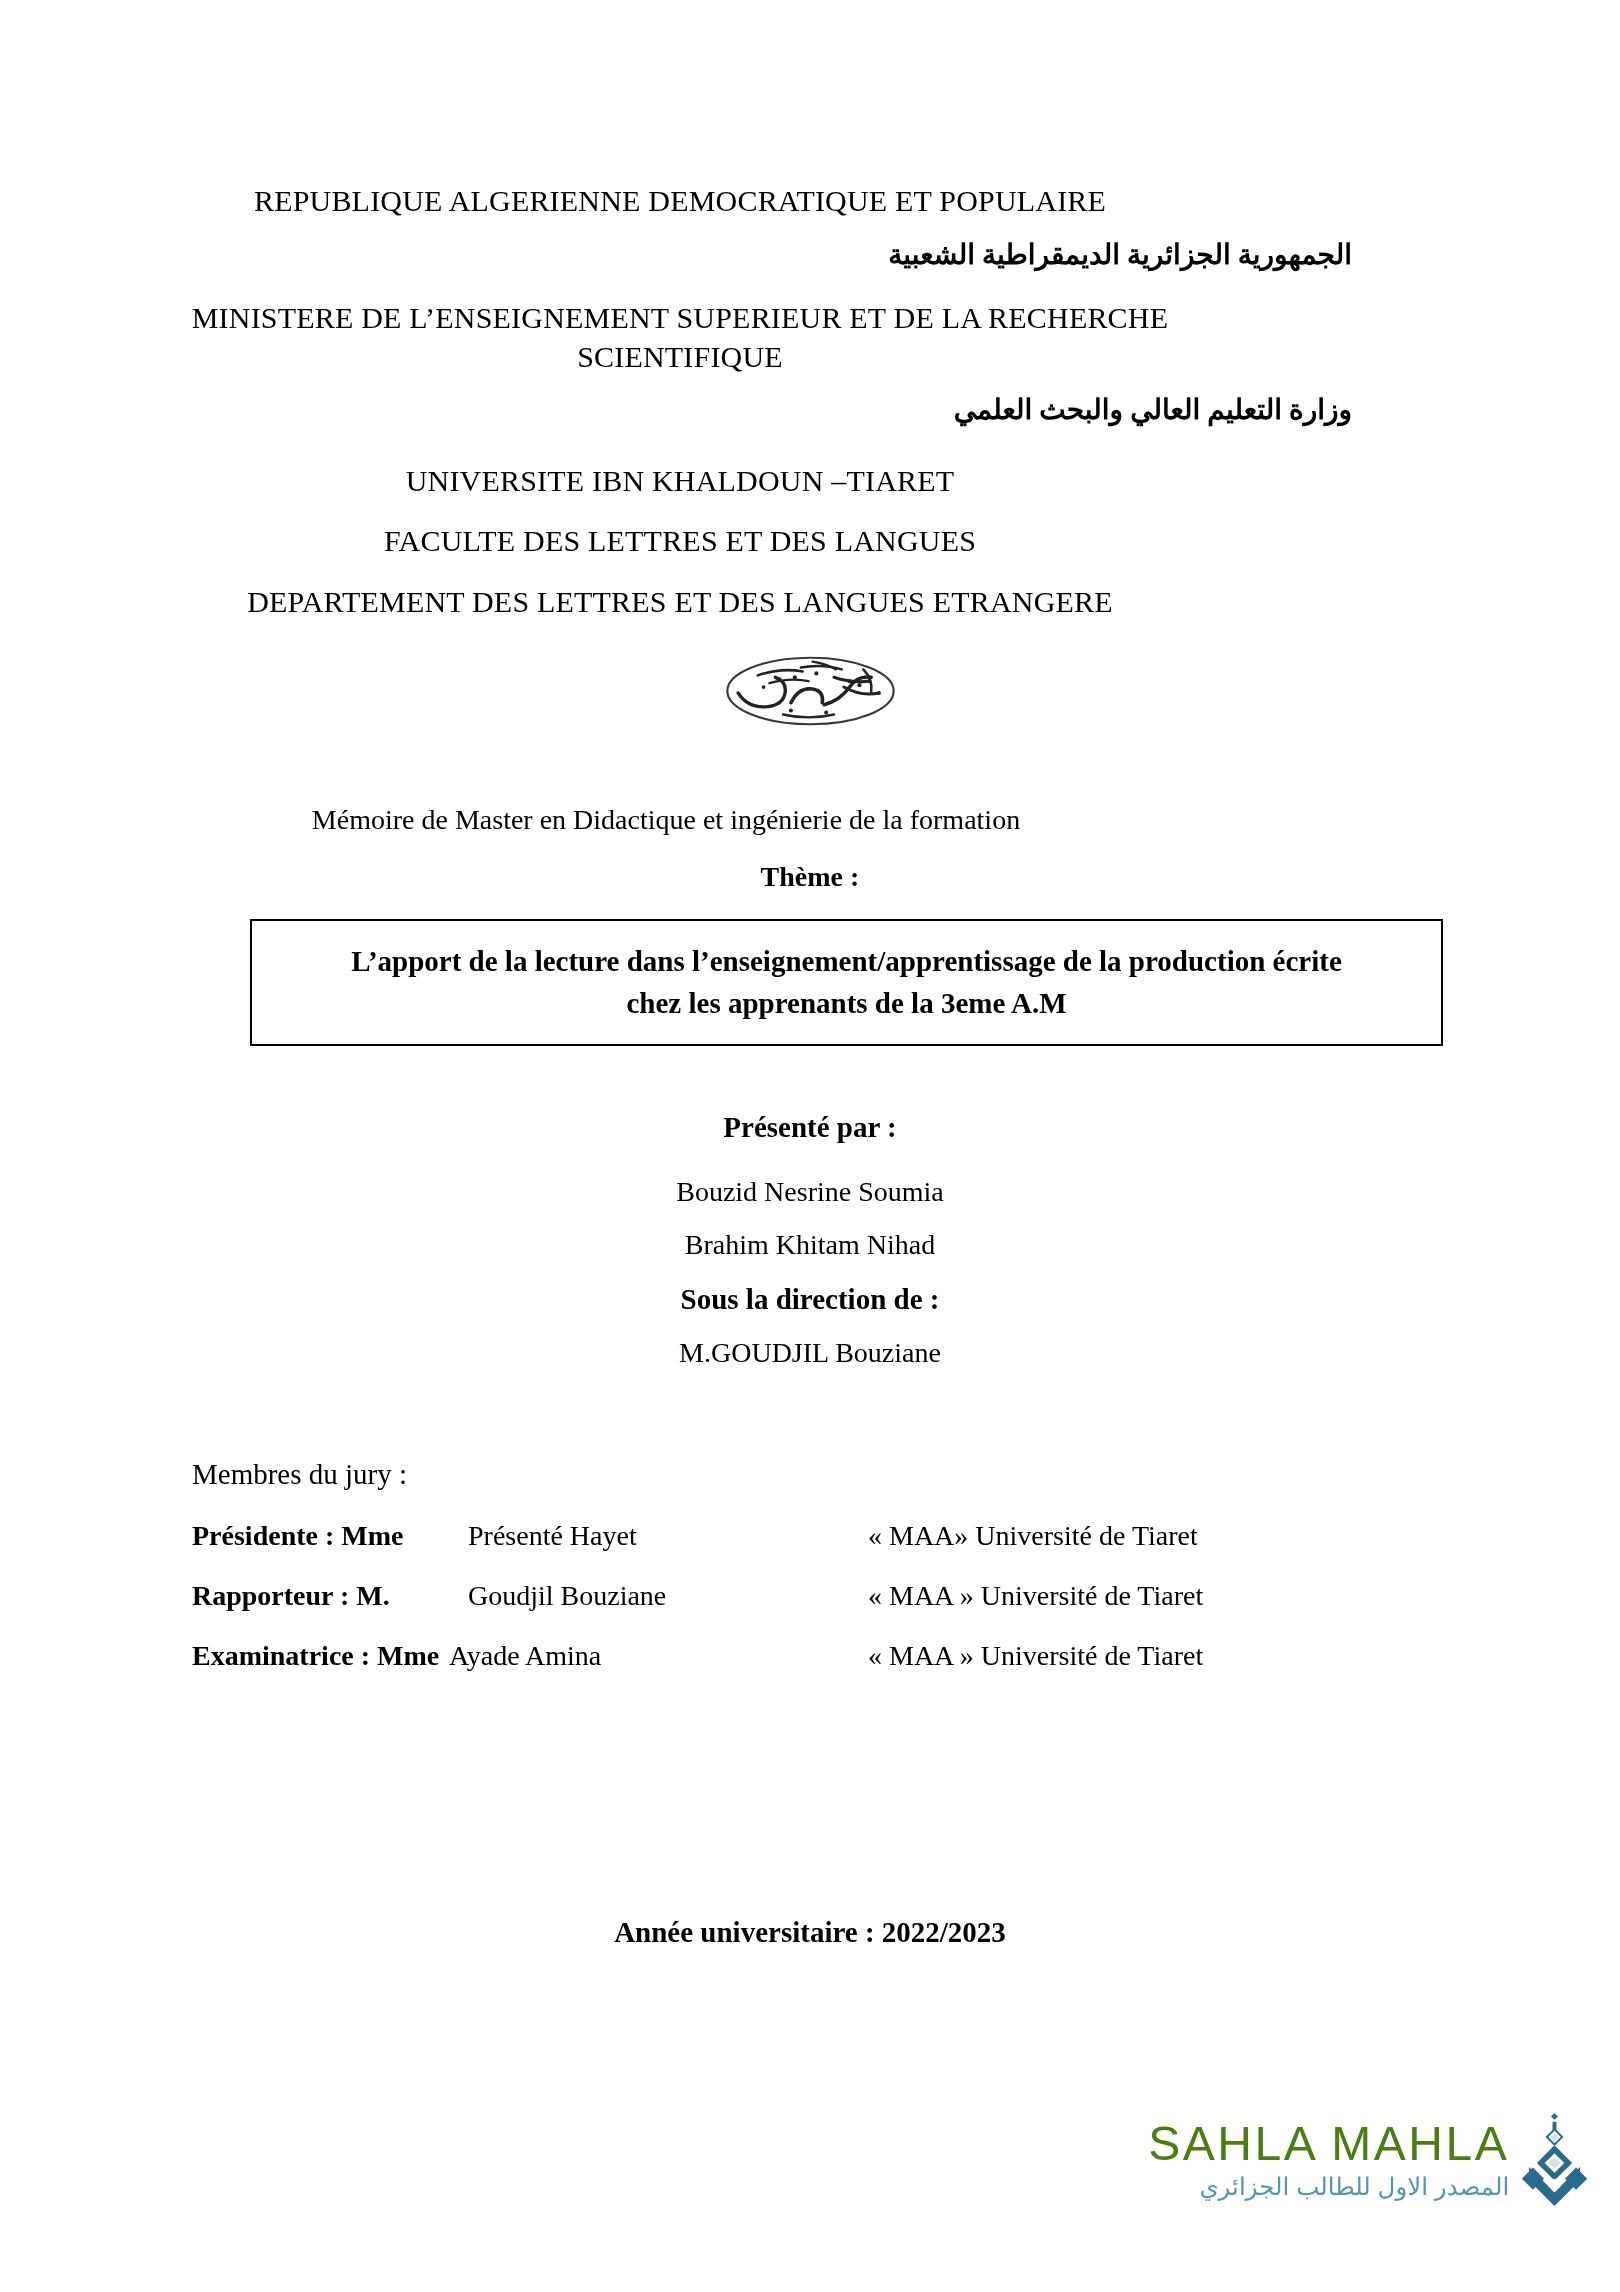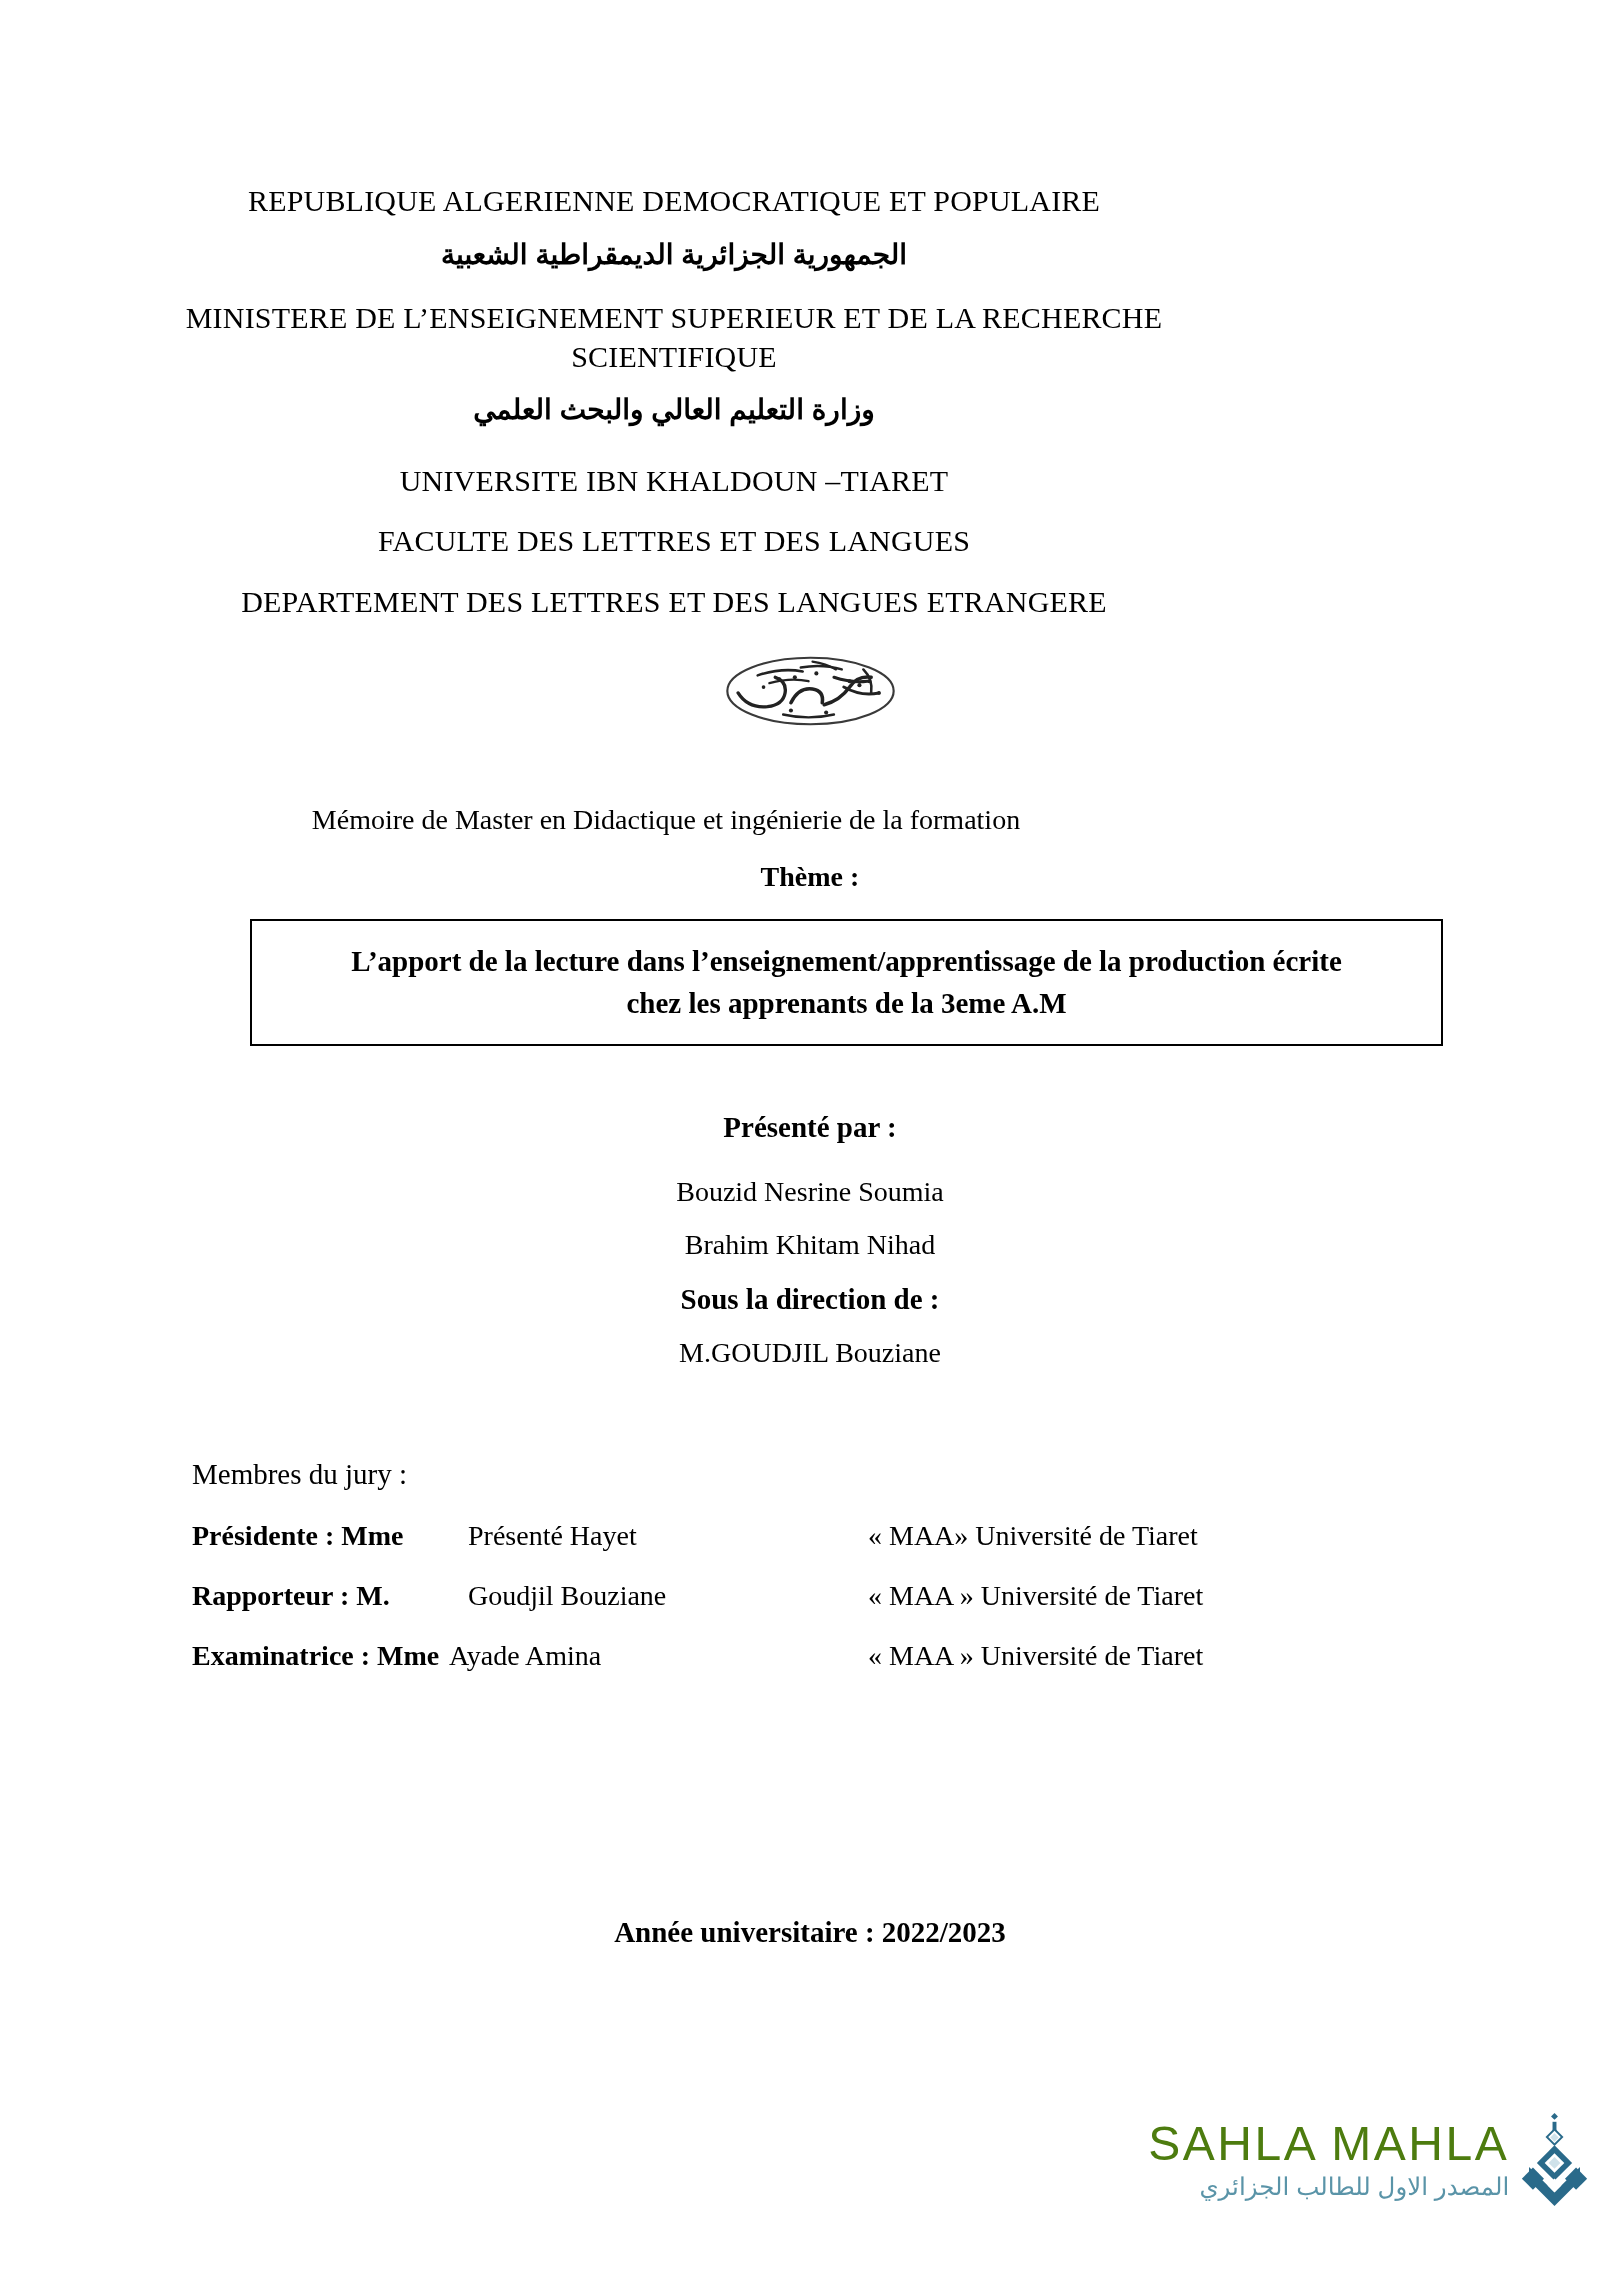--- a/index.html
+++ b/index.html
@@ -19,37 +19,38 @@
   .page {
     position: absolute;
     inset: 0;
     background: #ffffff;
   }
 
   
   .header-block {
     position: absolute;
     top: 181px;
-    left: 2px;
+    left: 8px;
     width: 1344px;
     text-align: center;
   }
 
   .hdr-line {
     font-size: 30px;
     line-height: 1.30;
     letter-spacing: 0.2px;
   }
 
   .hdr-arabic {
     font-size: 28px;
     line-height: 1.55;
     font-weight: bold;
     direction: rtl;
-    font-family: Liberation Sans, sans-serif;
+    font-family: Liberation Serif, serif;
+    text-align: right;
   }
 
   .gap-sm { height: 12.7px; }
   .gap-md { height: 21.6px; }
   .gap-lg { height: 29px; }
 
   
   .seal-wrap {
     position: absolute;
     top: 642px;

